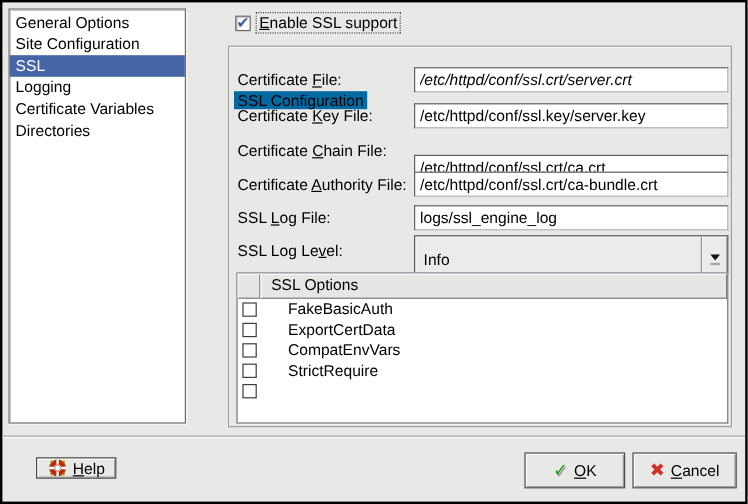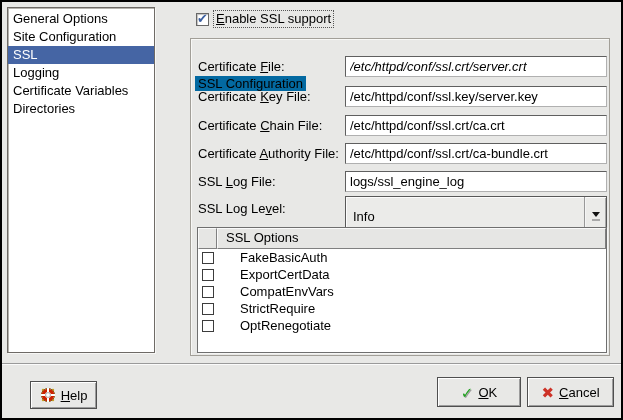--- a/index.html
+++ b/index.html
@@ -95,21 +95,21 @@
     border-top:1px solid #9a9a9a; border-bottom:1px solid #fbfbfb;
   }
   
   .btn {
     position:absolute; background:#e8e8e6;
     border:1px solid #4f4f4f;
     box-shadow: inset 1px 1px 0 #ffffff, inset -1px -1px 0 #9c9c9c;
     display:flex; align-items:center; justify-content:center; gap:5px;
     font-size:13px; cursor:default;
   }
-  .btn-help { left:28px; top:379px; width:67px; height:28px; }
+  .btn-help { left:28px; top:379px; width:67px; height:18px; }
   .btn-ok { left:435px; top:375px; width:84px; height:30px; }
   .btn-cancel { left:525px; top:375px; width:87px; height:30px; }
   .icon-check { color:#1fa11f; font-size:15px; font-weight:bold; text-shadow:1px 1px 0 #9a9a9a; line-height:15px; }
   .icon-x { color:#cd3227; font-size:15px; font-weight:bold; line-height:15px; }
 </style>
 </head>
 <body>
 
 <div class="window">
 
@@ -132,21 +132,21 @@
   <div class="frame"></div>
   <span class="frame-label">SSL Configuration</span>
 
   <div class="flabel" style="top:54px"><span>Certificate </span><u>F</u><span>ile:</span></div>
   <input type="text" class="entry" style="top: 54px; font-style: italic;" value="/etc/httpd/conf/ssl.crt/server.crt">
 
   <div class="flabel" style="top:84px"><span>Certificate </span><u>K</u><span>ey File:</span></div>
   <input type="text" class="entry" style="top: 84px;" value="/etc/httpd/conf/ssl.key/server.key">
 
   <div class="flabel" style="top:113px"><span>Certificate </span><u>C</u><span>hain File:</span></div>
-  <input type="text" class="entry" style="top: 113px;" value="/etc/httpd/conf/ssl.crt/ca.crt">
+  <input type="text" class="entry" style="top: 127px;" value="/etc/httpd/conf/ssl.crt/ca.crt">
 
   <div class="flabel" style="top:141px"><span>Certificate </span><u>A</u><span>uthority File:</span></div>
   <input type="text" class="entry" style="top: 141px;" value="/etc/httpd/conf/ssl.crt/ca-bundle.crt">
 
   <div class="flabel" style="top:169px"><span>SSL </span><u>L</u><span>og File:</span></div>
   <input type="text" class="entry" style="top: 169px;" value="logs/ssl_engine_log">
 
   <div class="flabel" style="top:196px"><span>SSL Log Le</span><u>v</u><span>el:</span></div>
   <div class="combo">
     <span class="combo-value">Info</span>
@@ -172,21 +172,20 @@
     <div class="trow">
       <span class="cb"></span>
       <span class="opt-label">CompatEnvVars</span>
     </div>
     <div class="trow">
       <span class="cb"></span>
       <span class="opt-label">StrictRequire</span>
     </div>
     <div class="trow">
       <span class="cb"></span>
-      <span class="opt-label">OptRenegotiate</span>
     </div>
   </div>
 
   <div class="separator"></div>
 
   <div class="btn btn-help">
     <svg width="16" height="16" viewBox="0 0 16 16">
       <circle cx="3" cy="3" r="1.2" fill="#c8a020"></circle>
       <circle cx="13" cy="3" r="1.2" fill="#c8a020"></circle>
       <circle cx="3" cy="13" r="1.2" fill="#c8a020"></circle>

